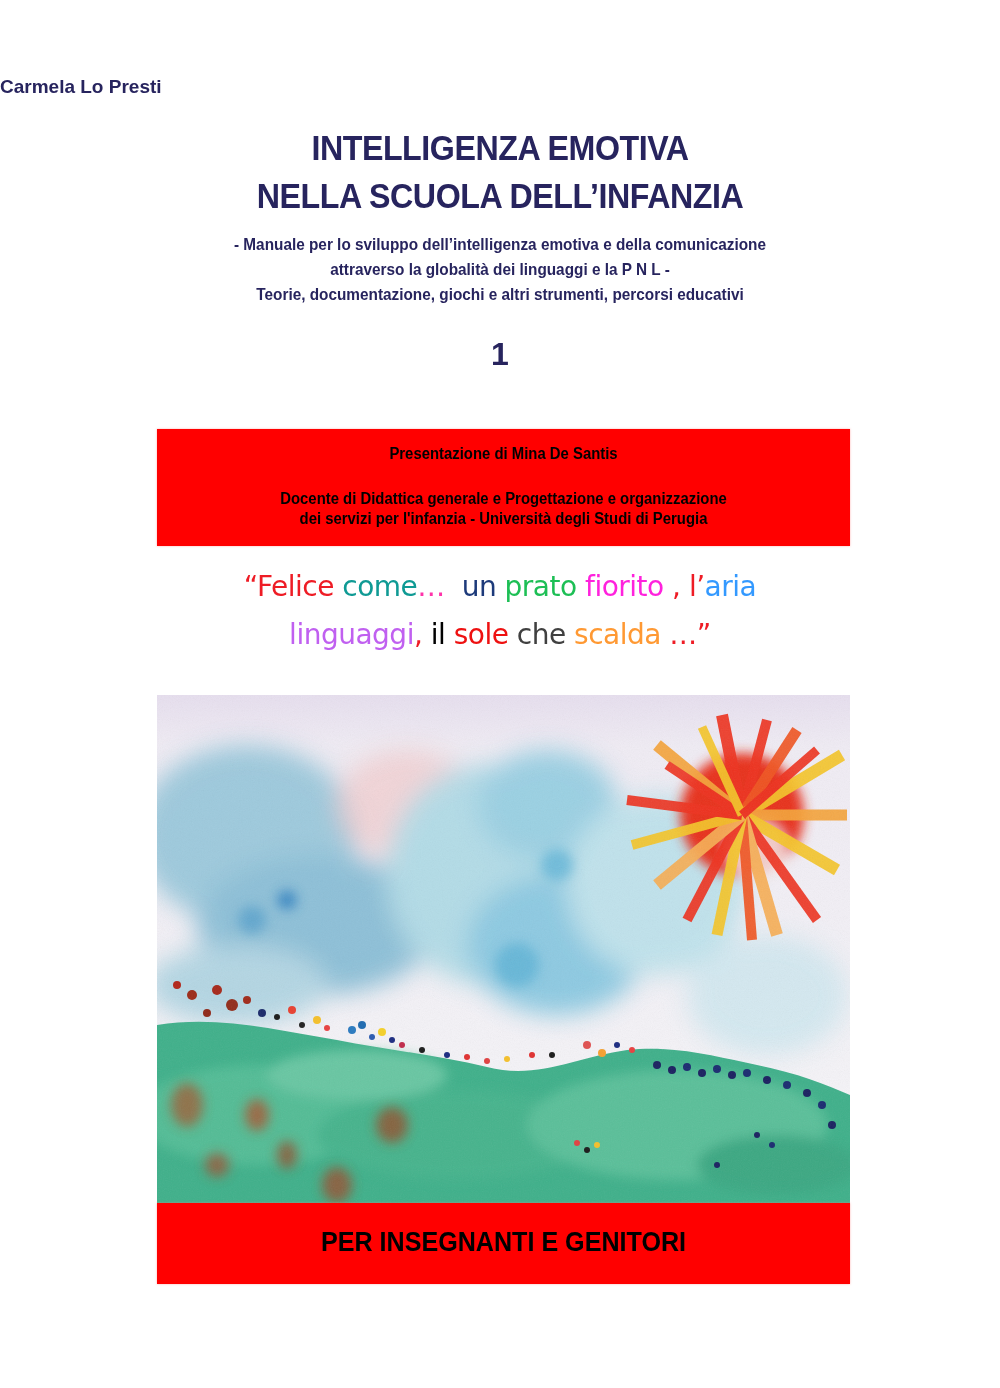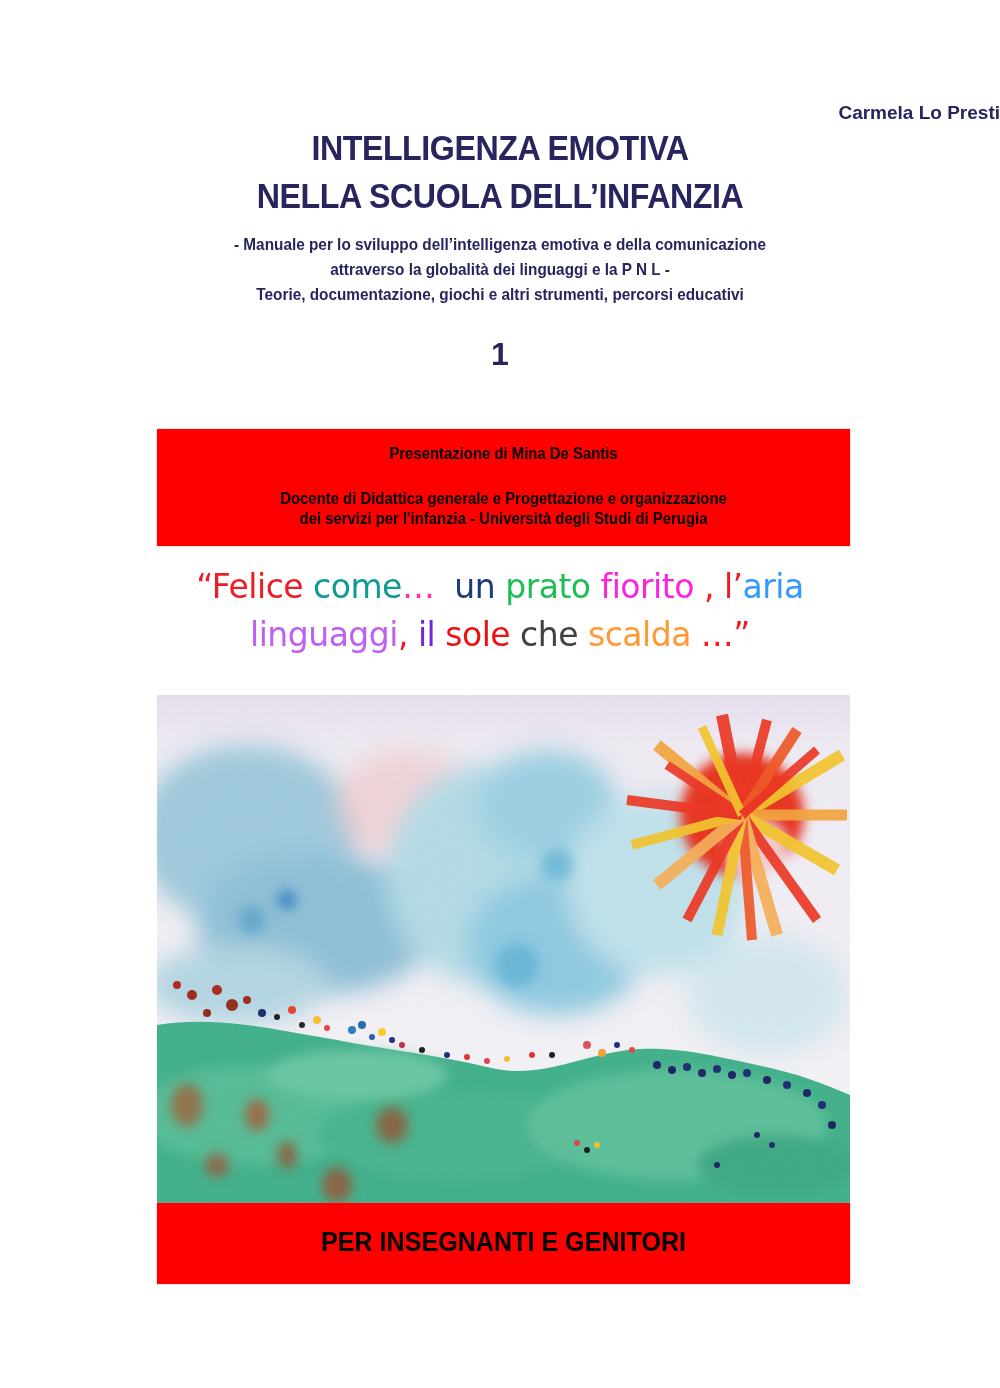--- a/index.html
+++ b/index.html
@@ -1,26 +1,26 @@
 <!DOCTYPE html>
 <html><head>
   <meta charset="utf-8">
   <style>
     html, body { margin: 0; padding: 0; background: #ffffff; }
     body { width: 1000px; height: 1388px; position: relative; overflow: hidden; font-family: "Liberation Sans", sans-serif; }
     .navy { color: #27245e; }
-    .author { position: absolute; top: 102px; left: 0; width: 1000px; text-align: right; font-size: 19px; font-weight: bold; font-stretch: condensed; }
+    .author { position: absolute; top: 76px; left: 0; width: 1000px; text-align: left; font-size: 19px; font-weight: bold; font-stretch: condensed; }
     .title { position: absolute; top: 124px; left: 0; width: 1000px; text-align: center; font-size: 35px; font-weight: bold; line-height: 48px; letter-spacing: -0.5px; transform: scaleX(0.92); transform-origin: center; }
     .subtitle { position: absolute; top: 232px; left: 0; width: 1000px; text-align: center; font-size: 16.5px; font-weight: bold; line-height: 25px; transform: scaleX(0.93); transform-origin: center; }
     .volume { position: absolute; top: 336px; left: 0; width: 1000px; text-align: center; font-size: 32px; font-weight: bold; }
     .red-box { position: absolute; left: 157px; width: 693px; background: #ff0000; color: #000000; text-align: center; font-weight: bold; box-shadow: 0 0 2px rgba(255,120,120,0.6); }
     .presenter-box { top: 429px; height: 117px; }
     .presenter-box .name { position: absolute; top: 16px; left: 0; width: 100%; font-size: 16px; transform: scaleX(0.93); }
     .presenter-box .role { position: absolute; top: 60px; left: 0; width: 100%; font-size: 16px; line-height: 20px; transform: scaleX(0.93); }
-    .quote { position: absolute; top: 563px; left: 0; width: 1000px; text-align: center; font-family: "DejaVu Sans", sans-serif; font-size: 33px; line-height: 48px; letter-spacing: -0.5px; }
+    .quote { position: absolute; top: 563px; left: 0; width: 1000px; text-align: center; font-family: "DejaVu Sans", sans-serif; font-size: 28px; line-height: 48px; letter-spacing: -0.5px; }
     .quote span { white-space: pre; }
     .painting { position: absolute; top: 695px; left: 157px; width: 693px; height: 508px; overflow: hidden; background: #ece6f0; }
     .painting svg { display: block; }
     .audience-box { top: 1203px; height: 81px; }
     .audience-box .label { position: absolute; top: 24px; left: 0; width: 100%; font-size: 27px; transform: scaleX(0.93); }
   </style>
 </head>
 <body>
 
 <div>
@@ -43,21 +43,21 @@
   <div class="red-box presenter-box">
     <div class="name">Presentazione di Mina De Santis</div>
     <div class="role">
       <div>Docente di Didattica generale e Progettazione e organizzazione</div>
       <div>dei servizi per l'infanzia - Università degli Studi di Perugia</div>
     </div>
   </div>
 
   <div class="quote">
     <div id="quote-line1"><span style="color: rgb(238, 28, 37);">“Felice</span><span style="color: rgb(15, 154, 148);"> come</span><span style="color: rgb(255, 51, 170);">…  </span><span style="color: rgb(29, 58, 122);">un</span><span style="color: rgb(29, 191, 85);"> prato</span><span style="color: rgb(255, 34, 221);"> fiorito</span><span style="color: rgb(238, 28, 37);"> , </span><span style="color: rgb(238, 28, 37);">l’</span><span style="color: rgb(51, 153, 255);">aria</span></div>
-    <div id="quote-line2"><span style="color: rgb(192, 96, 240);">linguaggi</span><span style="color: rgb(238, 28, 37);">, </span><span style="color: #6d28d9;">il</span><span style="color: rgb(238, 17, 17); text-align: right;"> sole</span><span style="color: #404040;"> che</span><span style="color: rgb(255, 153, 51);"> scalda</span><span style="color: rgb(238, 28, 37);"> …”</span></div>
+    <div id="quote-line2"><span style="color: rgb(192, 96, 240);">linguaggi</span><span style="color: rgb(238, 28, 37);">, </span><span style="color: #000000;">il</span><span style="color: rgb(238, 17, 17); text-align: right;"> sole</span><span style="color: #404040;"> che</span><span style="color: rgb(255, 153, 51);"> scalda</span><span style="color: rgb(238, 28, 37);"> …”</span></div>
   </div>
 
   <div class="painting">
     <svg width="693" height="508" viewBox="0 0 693 508">
       <defs>
         <filter id="grain" x="0" y="0" width="100%" height="100%">
           <feTurbulence type="fractalNoise" baseFrequency="0.9" numOctaves="2" seed="3" result="n"></feTurbulence>
           <feColorMatrix type="saturate" values="0"></feColorMatrix>
           <feComponentTransfer>
               <feFuncA type="linear" slope="0.25"></feFuncA>

